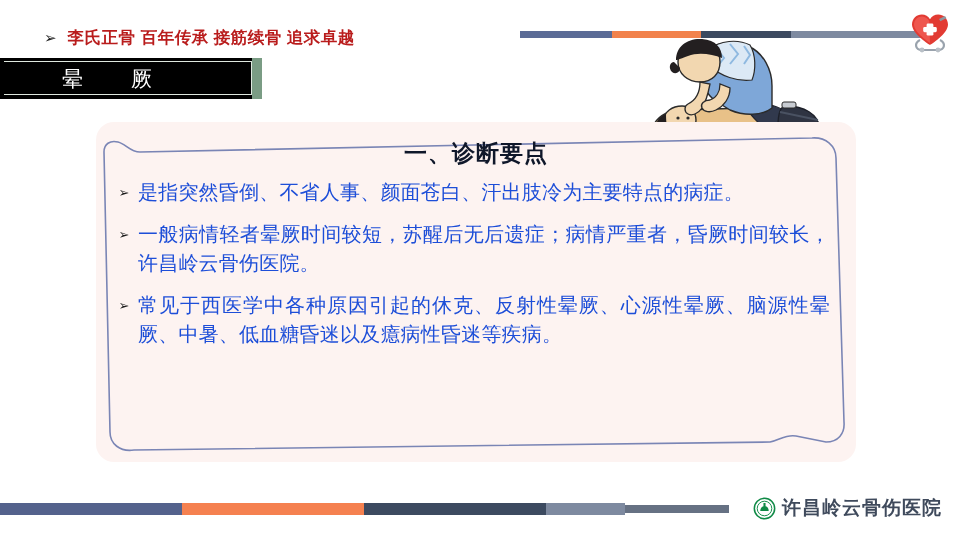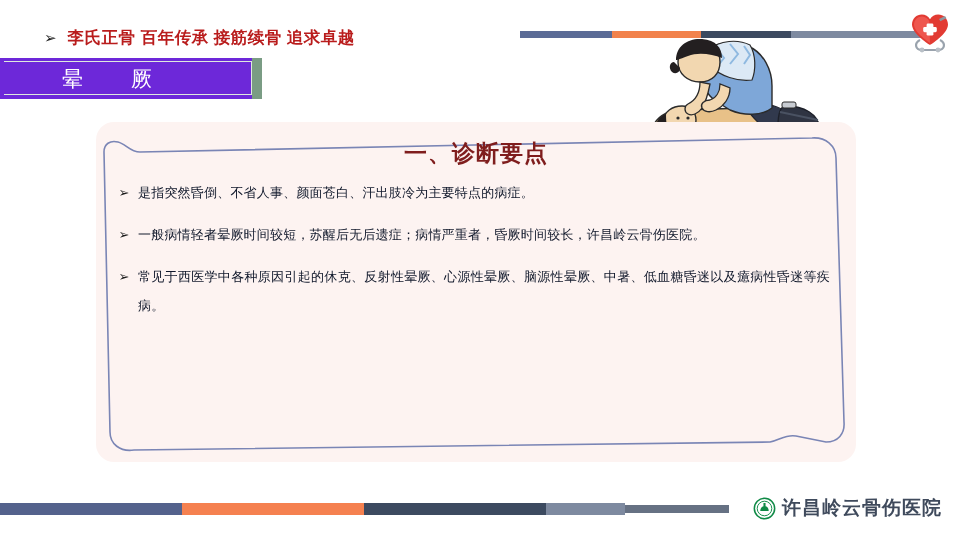--- a/index.html
+++ b/index.html
@@ -61,21 +61,21 @@
     letter-spacing: 0.5px;
   }
 
   
   .plate {
     position: absolute;
     left: 0;
     top: 58px;
     width: 262px;
     height: 41px;
-    background: #6d28d9;
+    background: #000000;
   }
   .plate-inner {
     position: absolute;
     left: 4px;
     top: 3px;
     right: 10px;
     bottom: 4px;
     border: 1px solid #dfe8df;
     border-left: none;
     box-sizing: border-box;
@@ -128,21 +128,21 @@
     pointer-events: none;
   }
   .card-title {
     position: absolute;
     left: 0;
     right: 0;
     top: 16px;
     text-align: center;
     font-size: 23px;
     font-weight: bold;
-    color: #7f1d1d;
+    color: #0f172a;
     letter-spacing: 1px;
   }
   .bullets {
     position: absolute;
     left: 14px;
     right: 26px;
     top: 56px;
   }
   .bullet {
     display: flex;
@@ -152,22 +152,22 @@
   .bullet .mark {
     flex: 0 0 auto;
     width: 28px;
     font-size: 13px;
     color: #1b1b1b;
     line-height: 29px;
     text-align: center;
   }
   .bullet .body {
     flex: 1 1 auto;
-    font-size: 13px;
-    color: #0f172a;
+    font-size: 20px;
+    color: #1d4ed8;
     line-height: 29px;
     text-align: justify;
     letter-spacing: 0.2px;
   }
 
   
   .bot-rule {
     position: absolute;
     left: 0;
     top: 503px;

